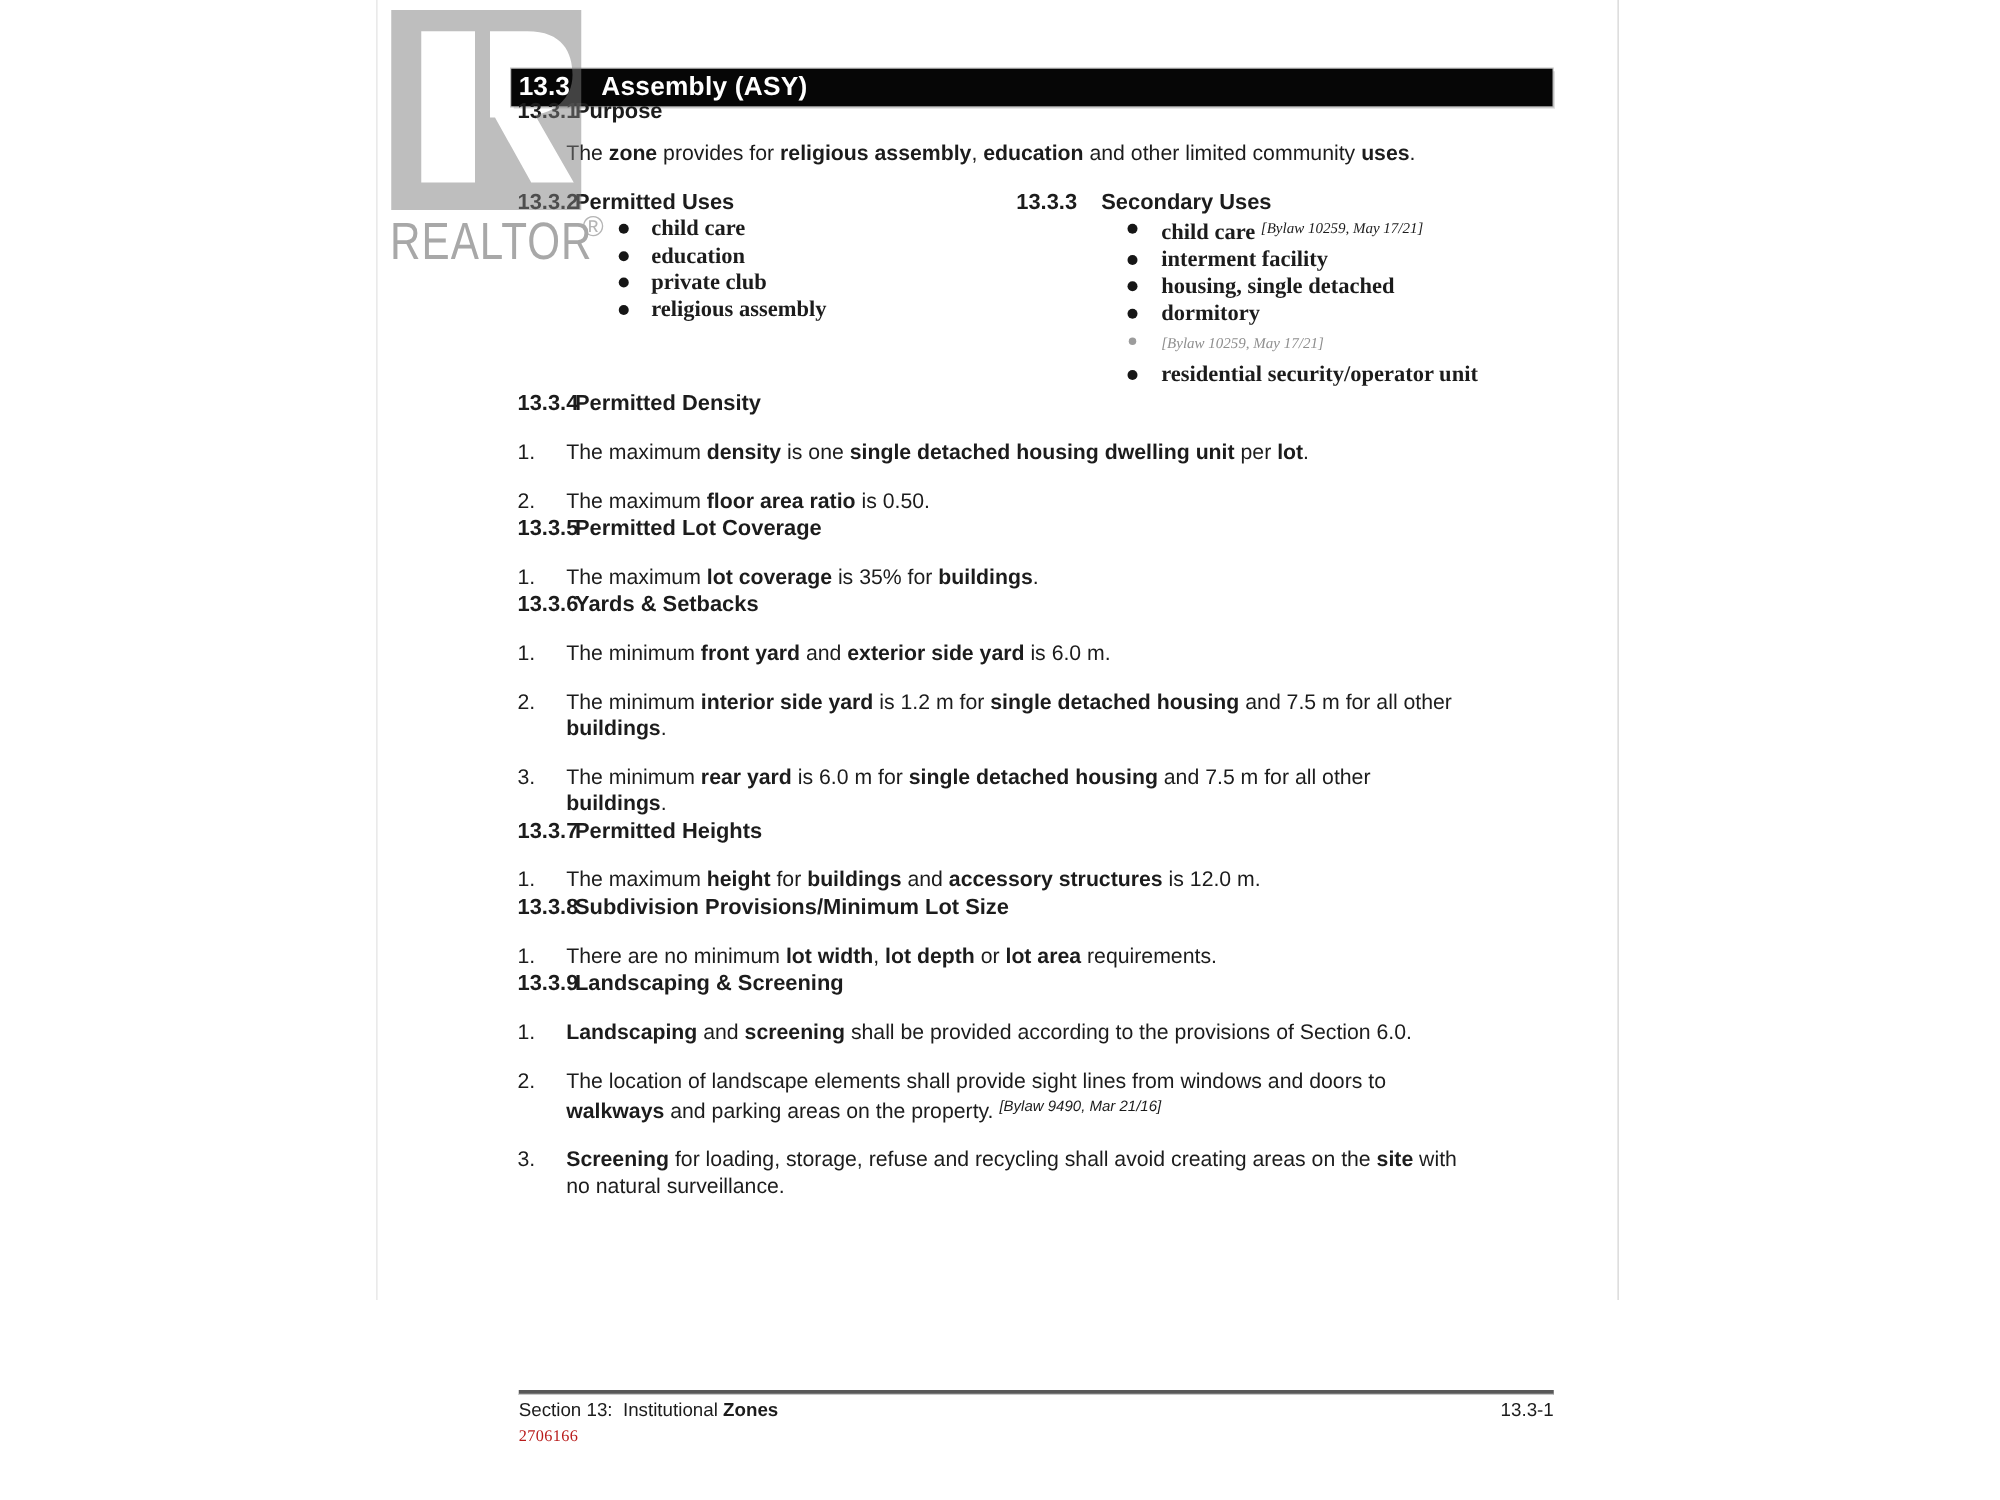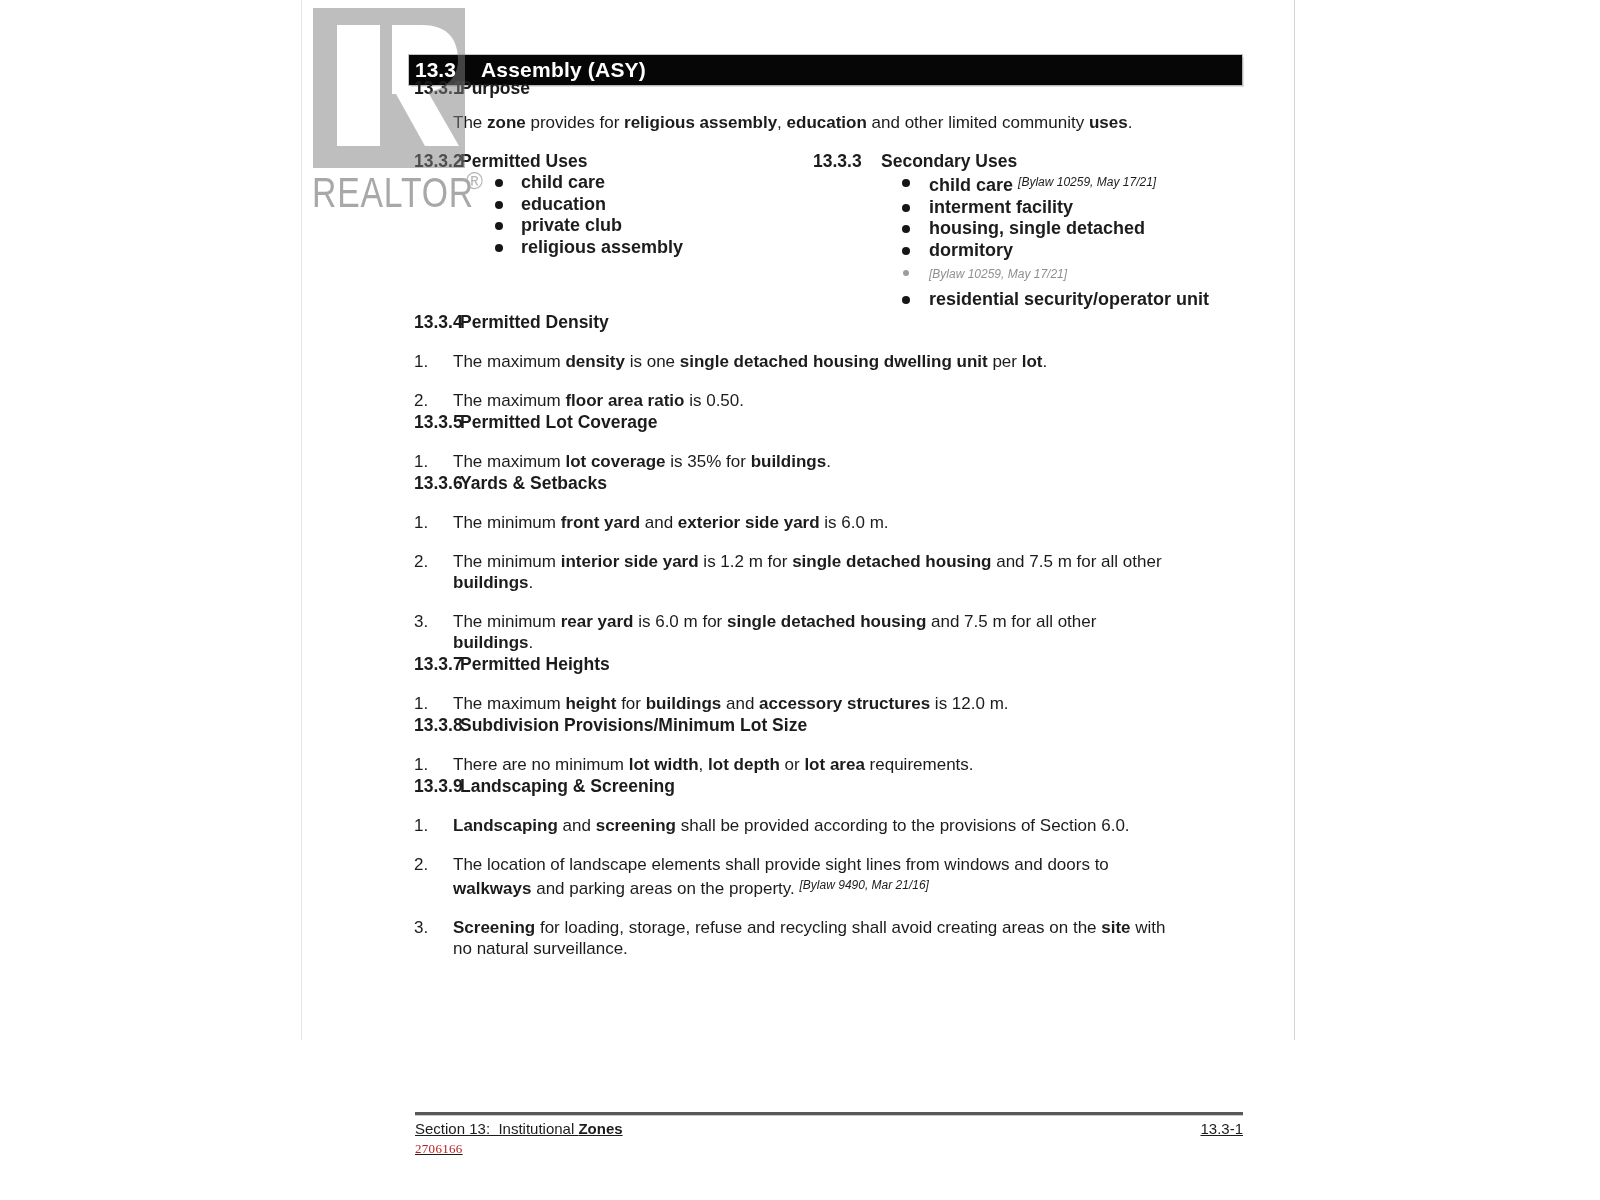--- a/index.html
+++ b/index.html
@@ -29,36 +29,36 @@
   .b{font-weight:bold;}
   .i{font-style:italic;}
   .sup{font-size:12px;vertical-align:5px;}
   .gray{color:var(--annotation-gray,#8f8f8f);}
   .small{font-size:12px;}
   
   .cols{display:flex;margin-top:18px;justify-content:space-between;}
   .col-left{width:399px;flex:none;}
   .col-right{flex:1;}
   .cols .sec-head{margin-top:0;}
-  .brow{position:relative;line-height:21.5px;font-size:18px;white-space:nowrap;}
+  .brow{position:relative;line-height:21.5px;font-size:18px;white-space:nowrap;font-family:Liberation Serif, serif;}
   .brow .dot{position:absolute;top:7px;width:8px;height:8px;border-radius:50%;background:#161616;}
   .col-left .brow .dot{left:81px;}
   .col-left .brow .btext{padding-left:107px;display:block;}
   .col-right .brow .dot{left:89px;}
   .col-right .brow .btext{padding-left:116px;display:block;}
   .brow.gray-row{line-height:19px;margin-top:2px;}
   .brow.gray-row .dot{width:6px;height:6px;background:#9c9c9c;top:7px;}
   .col-right .brow.gray-row .dot{left:90px;}
   .brow.last-row{margin-top:5px;}
   
   .item{display:flex;margin-top:18px;}
   .item-num{width:39px;flex:none;}
   .item-text{white-space:nowrap;}
   
-  .footer{position:absolute;left:113px;top:1112px;width:828px;text-decoration:underline;}
+  .footer{position:absolute;left:113px;top:1112px;width:828px;}
   .rule{height:3px;background:#585858;border-bottom:1px solid #c9c9c9;}
   .frow{display:flex;justify-content:space-between;margin-top:4px;font-size:15px;line-height:18px;}
   .docid{font-family:"Liberation Serif",serif;font-size:13px;line-height:15px;margin-top:3px;letter-spacing:.3px;color:#b91c1c;}
   
   .watermark{position:absolute;left:8px;top:4px;pointer-events:none;z-index:5;}
 </style>
 </head>
 <body>
 
 <div class="page">

